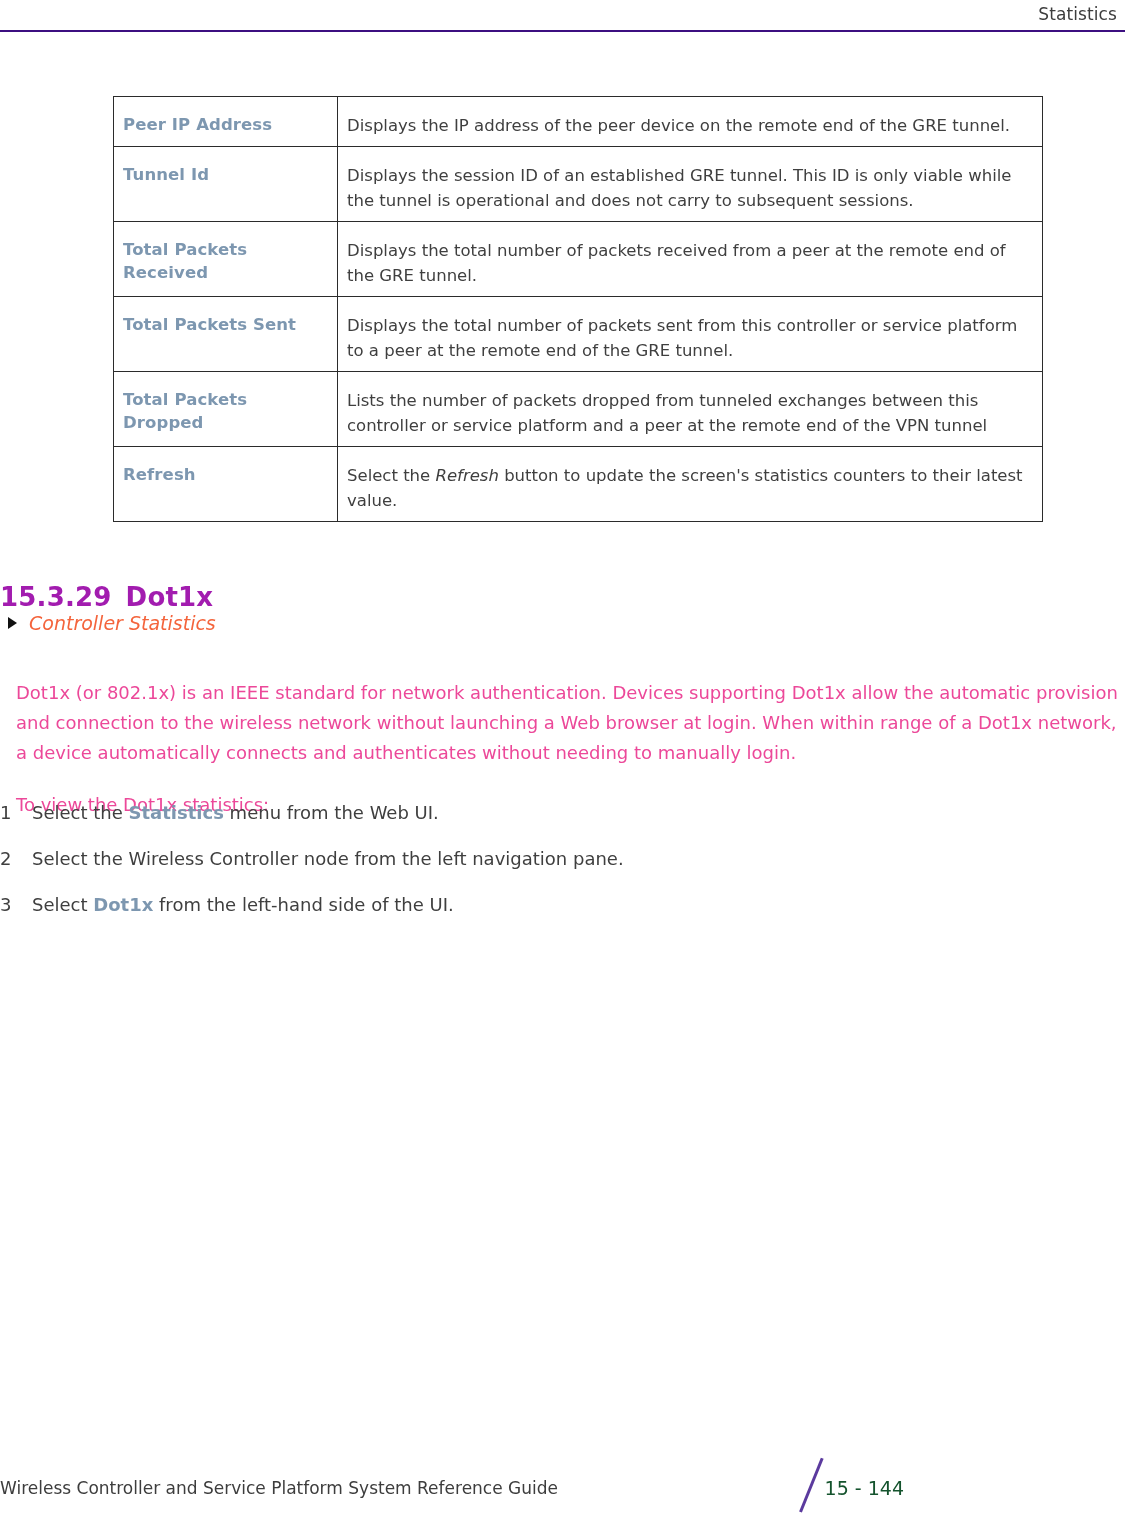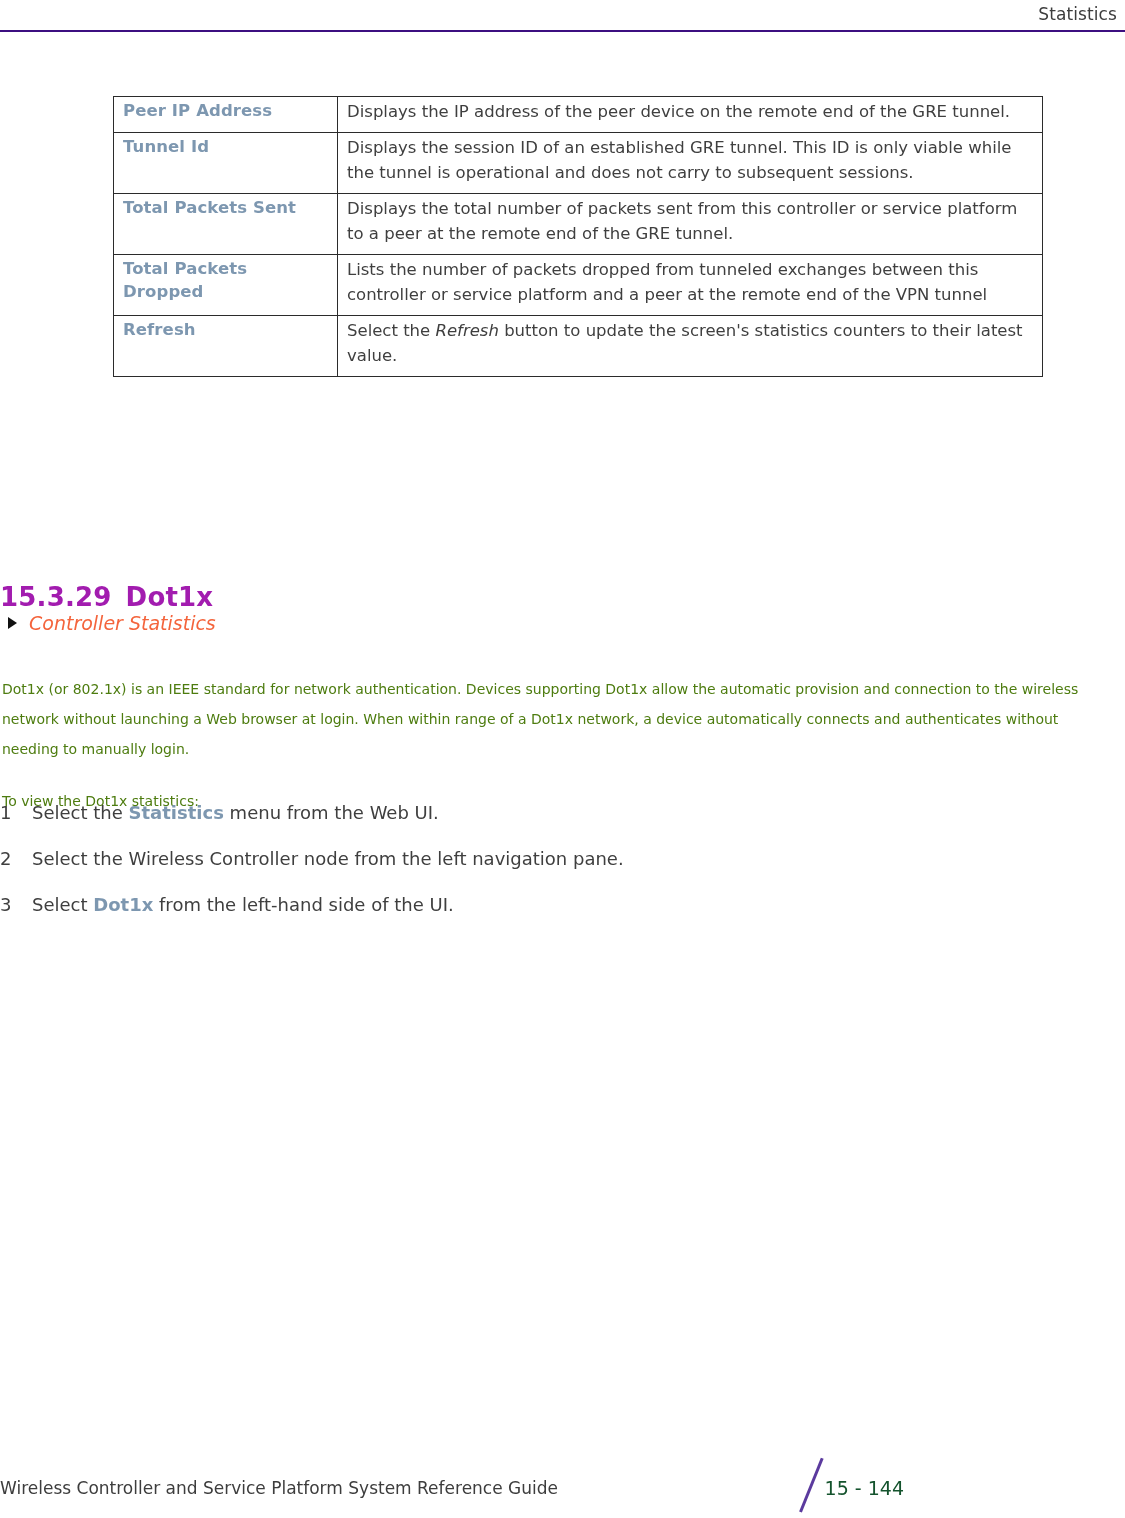--- a/index.html
+++ b/index.html
@@ -47,21 +47,21 @@
     left: 113px;
     top: 96px;
     width: 930px;
     border-collapse: collapse;
     table-layout: fixed;
     border: 1px solid #2b2b2b;
   }
   .param-table td {
     border: 1px solid #2b2b2b;
     vertical-align: top;
-    padding: 2px 9px 8px 9px;
+    padding: 16px 9px 8px 9px;
   }
   .param-table td.label-cell {
     width: 224px;
     font-weight: bold;
     font-size: 16.5px;
     line-height: 23px;
     color: #7d97b0;
     letter-spacing: 0.1px;
   }
   .param-table td.desc-cell {
@@ -105,25 +105,25 @@
     border-top: 6px solid transparent;
     border-bottom: 6px solid transparent;
     position: relative;
     top: -1px;
     font-style: normal;
   }
 
   
   .body-para {
     position: absolute;
-    left: 2px;
+    left: 16px;
     width: 1105px;
-    font-size: 14px;
+    font-size: 18px;
     line-height: 30px;
-    color: #4d7c0f;
+    color: #ec4899;
   }
   .para-intro { top: 660px; }
   .para-toview { top: 772px; }
 
   
   .steps { position: absolute; left: 0; top: 798px; width: 1000px; }
   .step-row {
     display: flex;
     align-items: baseline;
     font-size: 18px;
@@ -185,20 +185,24 @@
 
 <table class="param-table">
   <tbody>
     <tr>
       <td class="label-cell">Peer IP Address</td>
       <td class="desc-cell">Displays the IP address of the peer device on the remote end of the GRE tunnel.</td>
     </tr>
     <tr>
       <td class="label-cell">Tunnel Id</td>
       <td class="desc-cell">Displays the session ID of an established GRE tunnel. This ID is only viable while the tunnel is operational and does not carry to subsequent sessions.</td>
+    </tr>
+    <tr>
+      <td class="label-cell">Total Packets Received</td>
+      <td class="desc-cell">Displays the total number of packets received from a peer at the remote end of the GRE tunnel.</td>
     </tr>
     <tr>
       <td class="label-cell">Total Packets Sent</td>
       <td class="desc-cell">Displays the total number of packets sent from this controller or service platform to a peer at the remote end of the GRE tunnel.</td>
     </tr>
     <tr>
       <td class="label-cell">Total Packets Dropped</td>
       <td class="desc-cell">Lists the number of packets dropped from tunneled exchanges between this controller or service platform and a peer at the remote end of the VPN tunnel</td>
     </tr>
     <tr>

